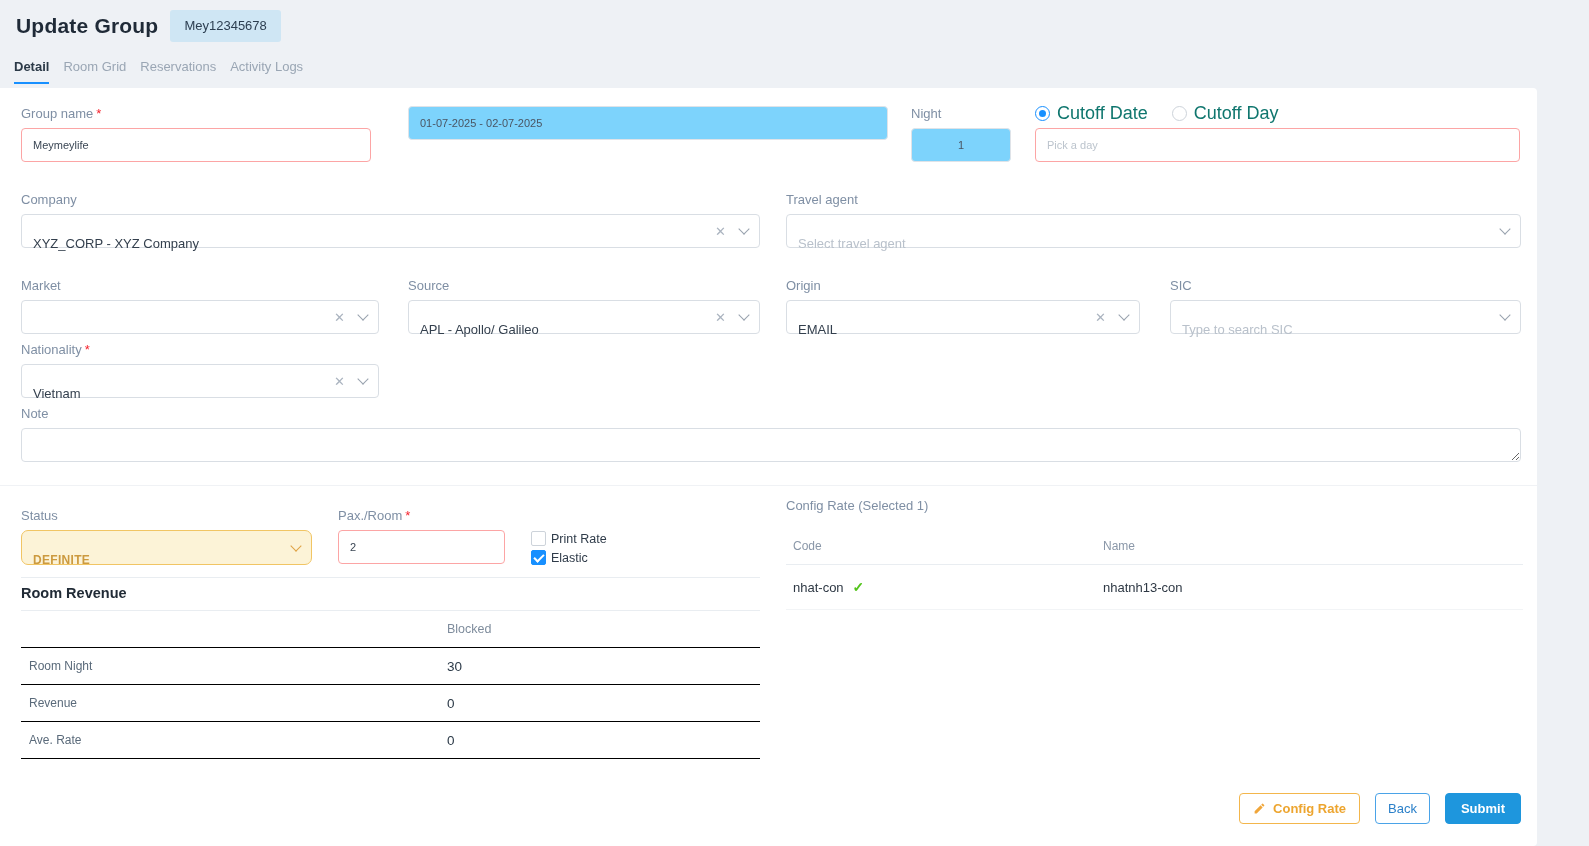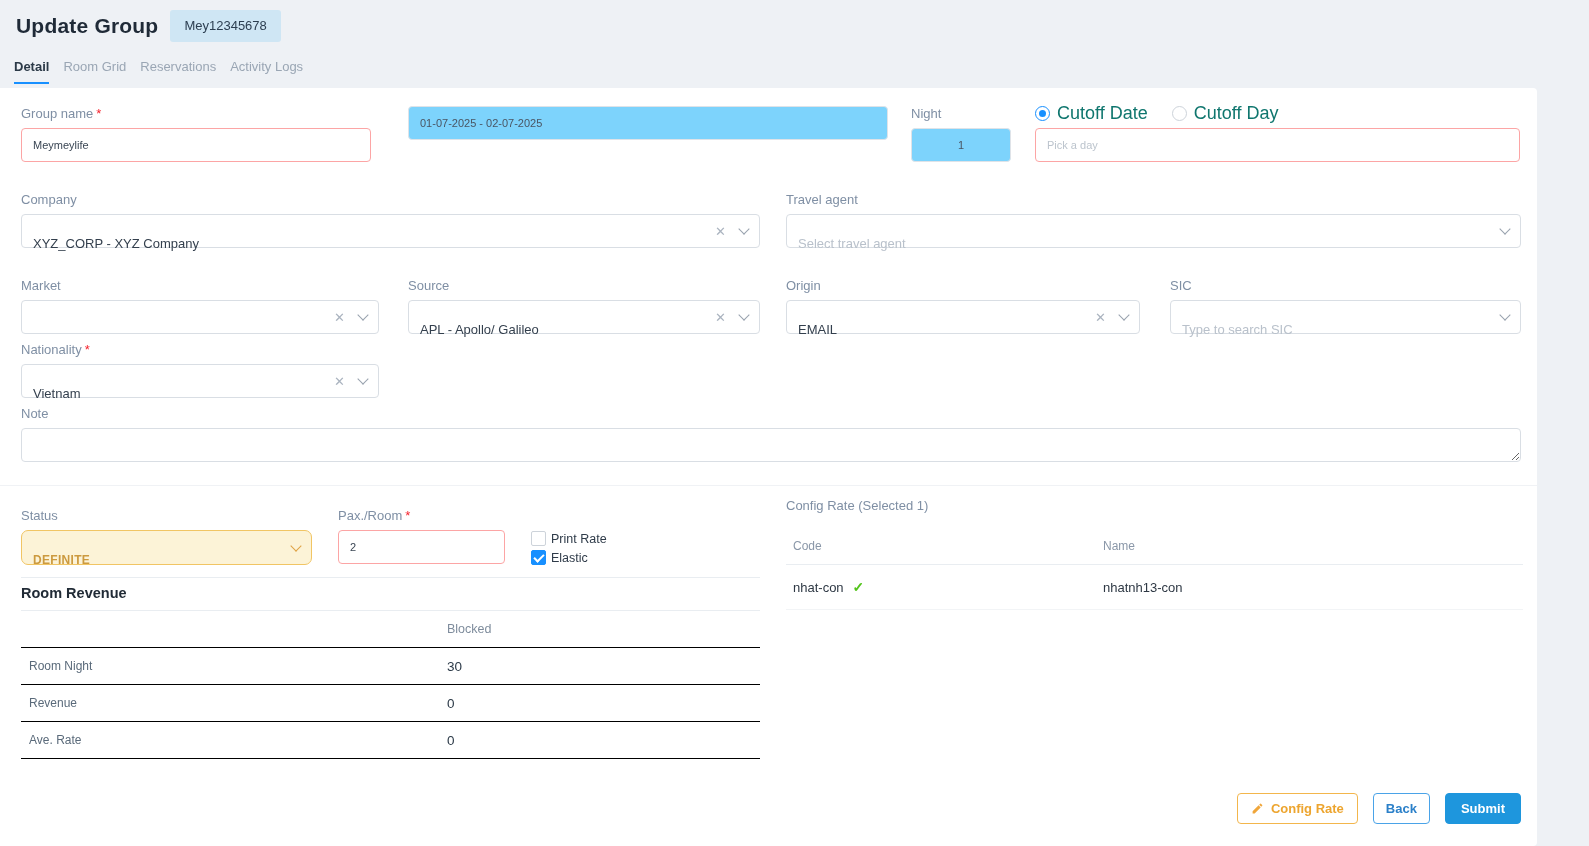--- a/index.html
+++ b/index.html
@@ -83,21 +83,21 @@
   .rr .c1 { width:426px; padding-left:8px; }
   .rr .c2 { flex:1; }
   .rr-colhead { font-size:12.5px; color:#7e8c9c; }
   .rr-lbl { font-size:12px; color:#5a6a7a; }
   .rr-val { font-size:13.5px; color:#2c3a48; }
   
   .footer { position:absolute; right:16px; bottom:22px; display:flex; gap:15px; align-items:center; }
   .btn { height:31px; border-radius:4px; font-size:13px; display:inline-flex; align-items:center; gap:7px;
          padding:0 13px; background:#fff; cursor:pointer; font-family:inherit; }
   .btn-config { border:1px solid #f3b64c; color:#eda52f; font-weight:600; }
-  .btn-back   { border:1px solid #4aa3e8; color:#2b80c9; font-weight:700; padding:0 12px; }
+  .btn-back   { border:1px solid #4aa3e8; color:#2b80c9; font-weight:400; padding:0 12px; }
   .btn-submit { background:#1e96dd; border:1px solid #1e96dd; color:#fff; font-weight:600; padding:0 15px; }
 </style>
 </head>
 <body>
 
 <div class="header">
   <h1 class="page-title">Update Group</h1>
   <span class="badge">Mey12345678</span>
 </div>
 

